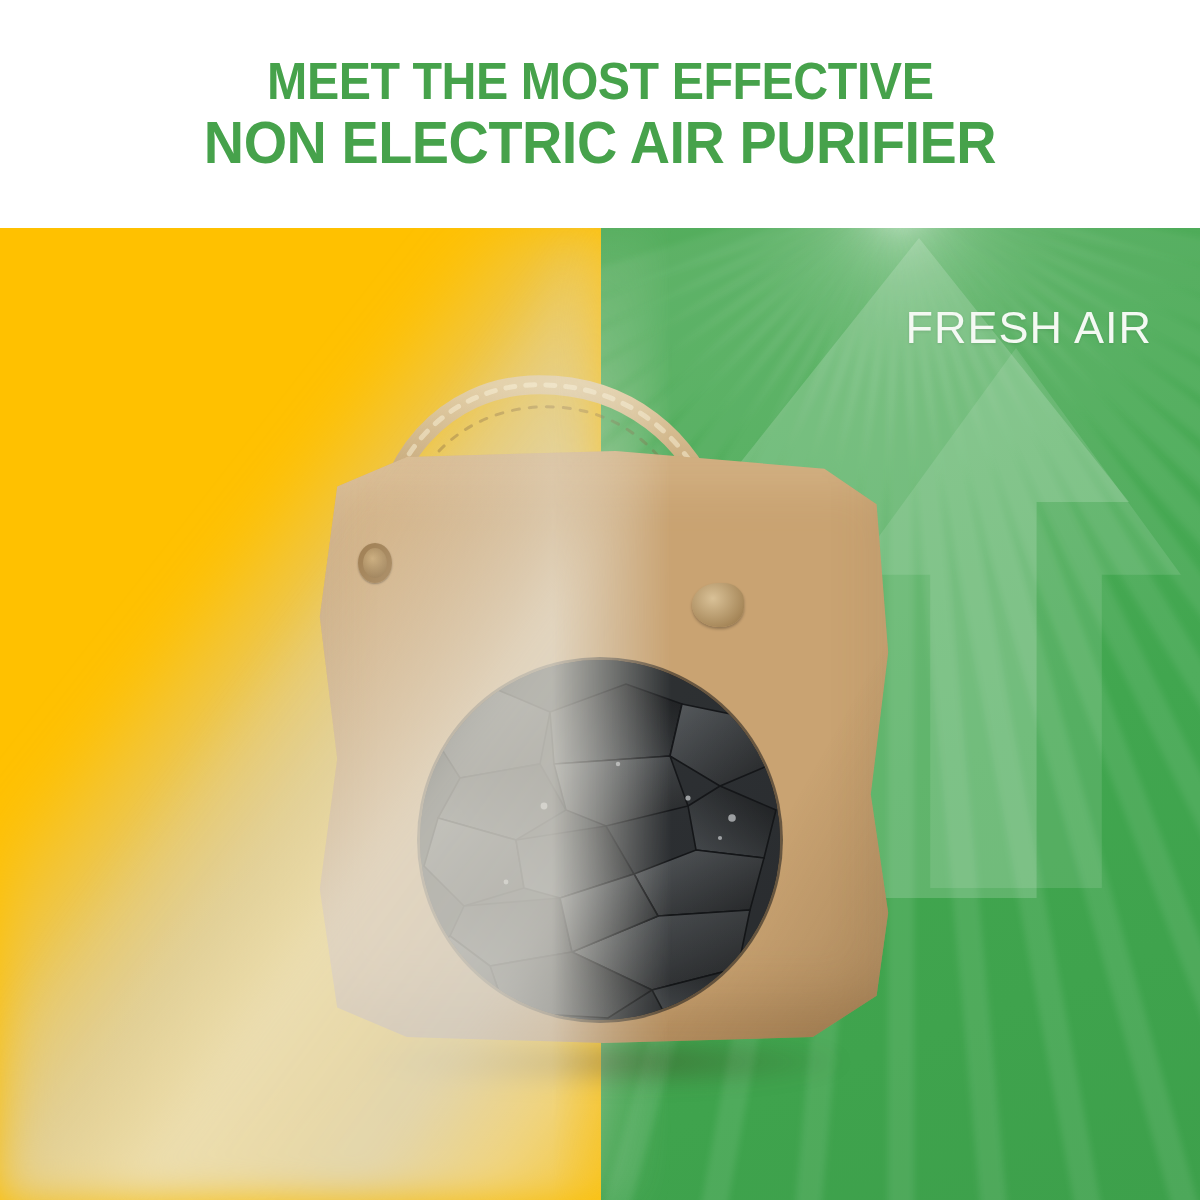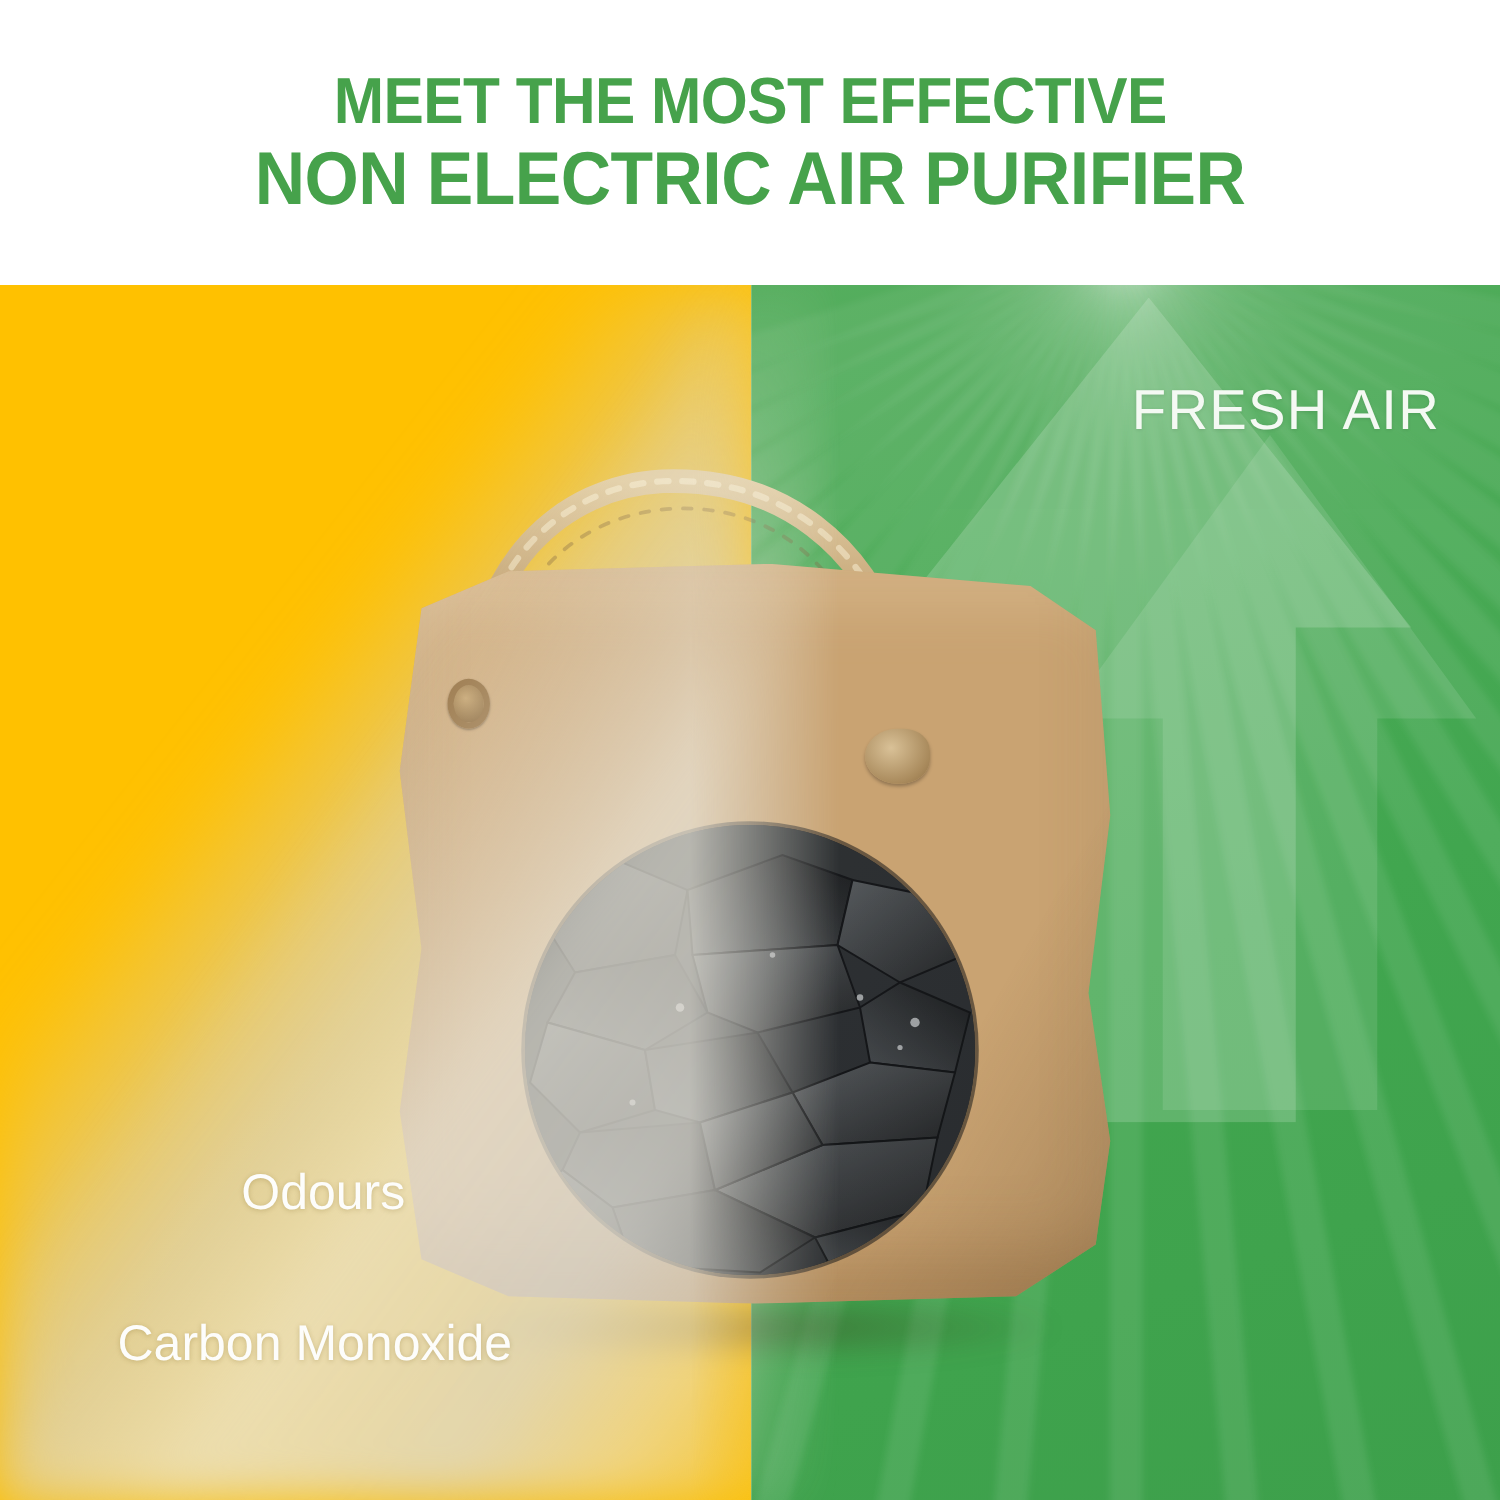--- a/index.html
+++ b/index.html
@@ -307,18 +307,16 @@
         </g>
         <rect width="360" height="360" fill="url(#ch1)" opacity="0.10"></rect>
         <rect width="360" height="360" fill="rgba(0,0,0,0.18)"></rect>
       </svg>
     </div>
   </div>
 
   <div class="haze"></div>
 
   <div class="labels">
-    <div class="label lbl-odours">Odours</div>
-    <div class="label lbl-co">Carbon Monoxide</div>
 
   </div>
 
 </div>
 
 </body></html>

